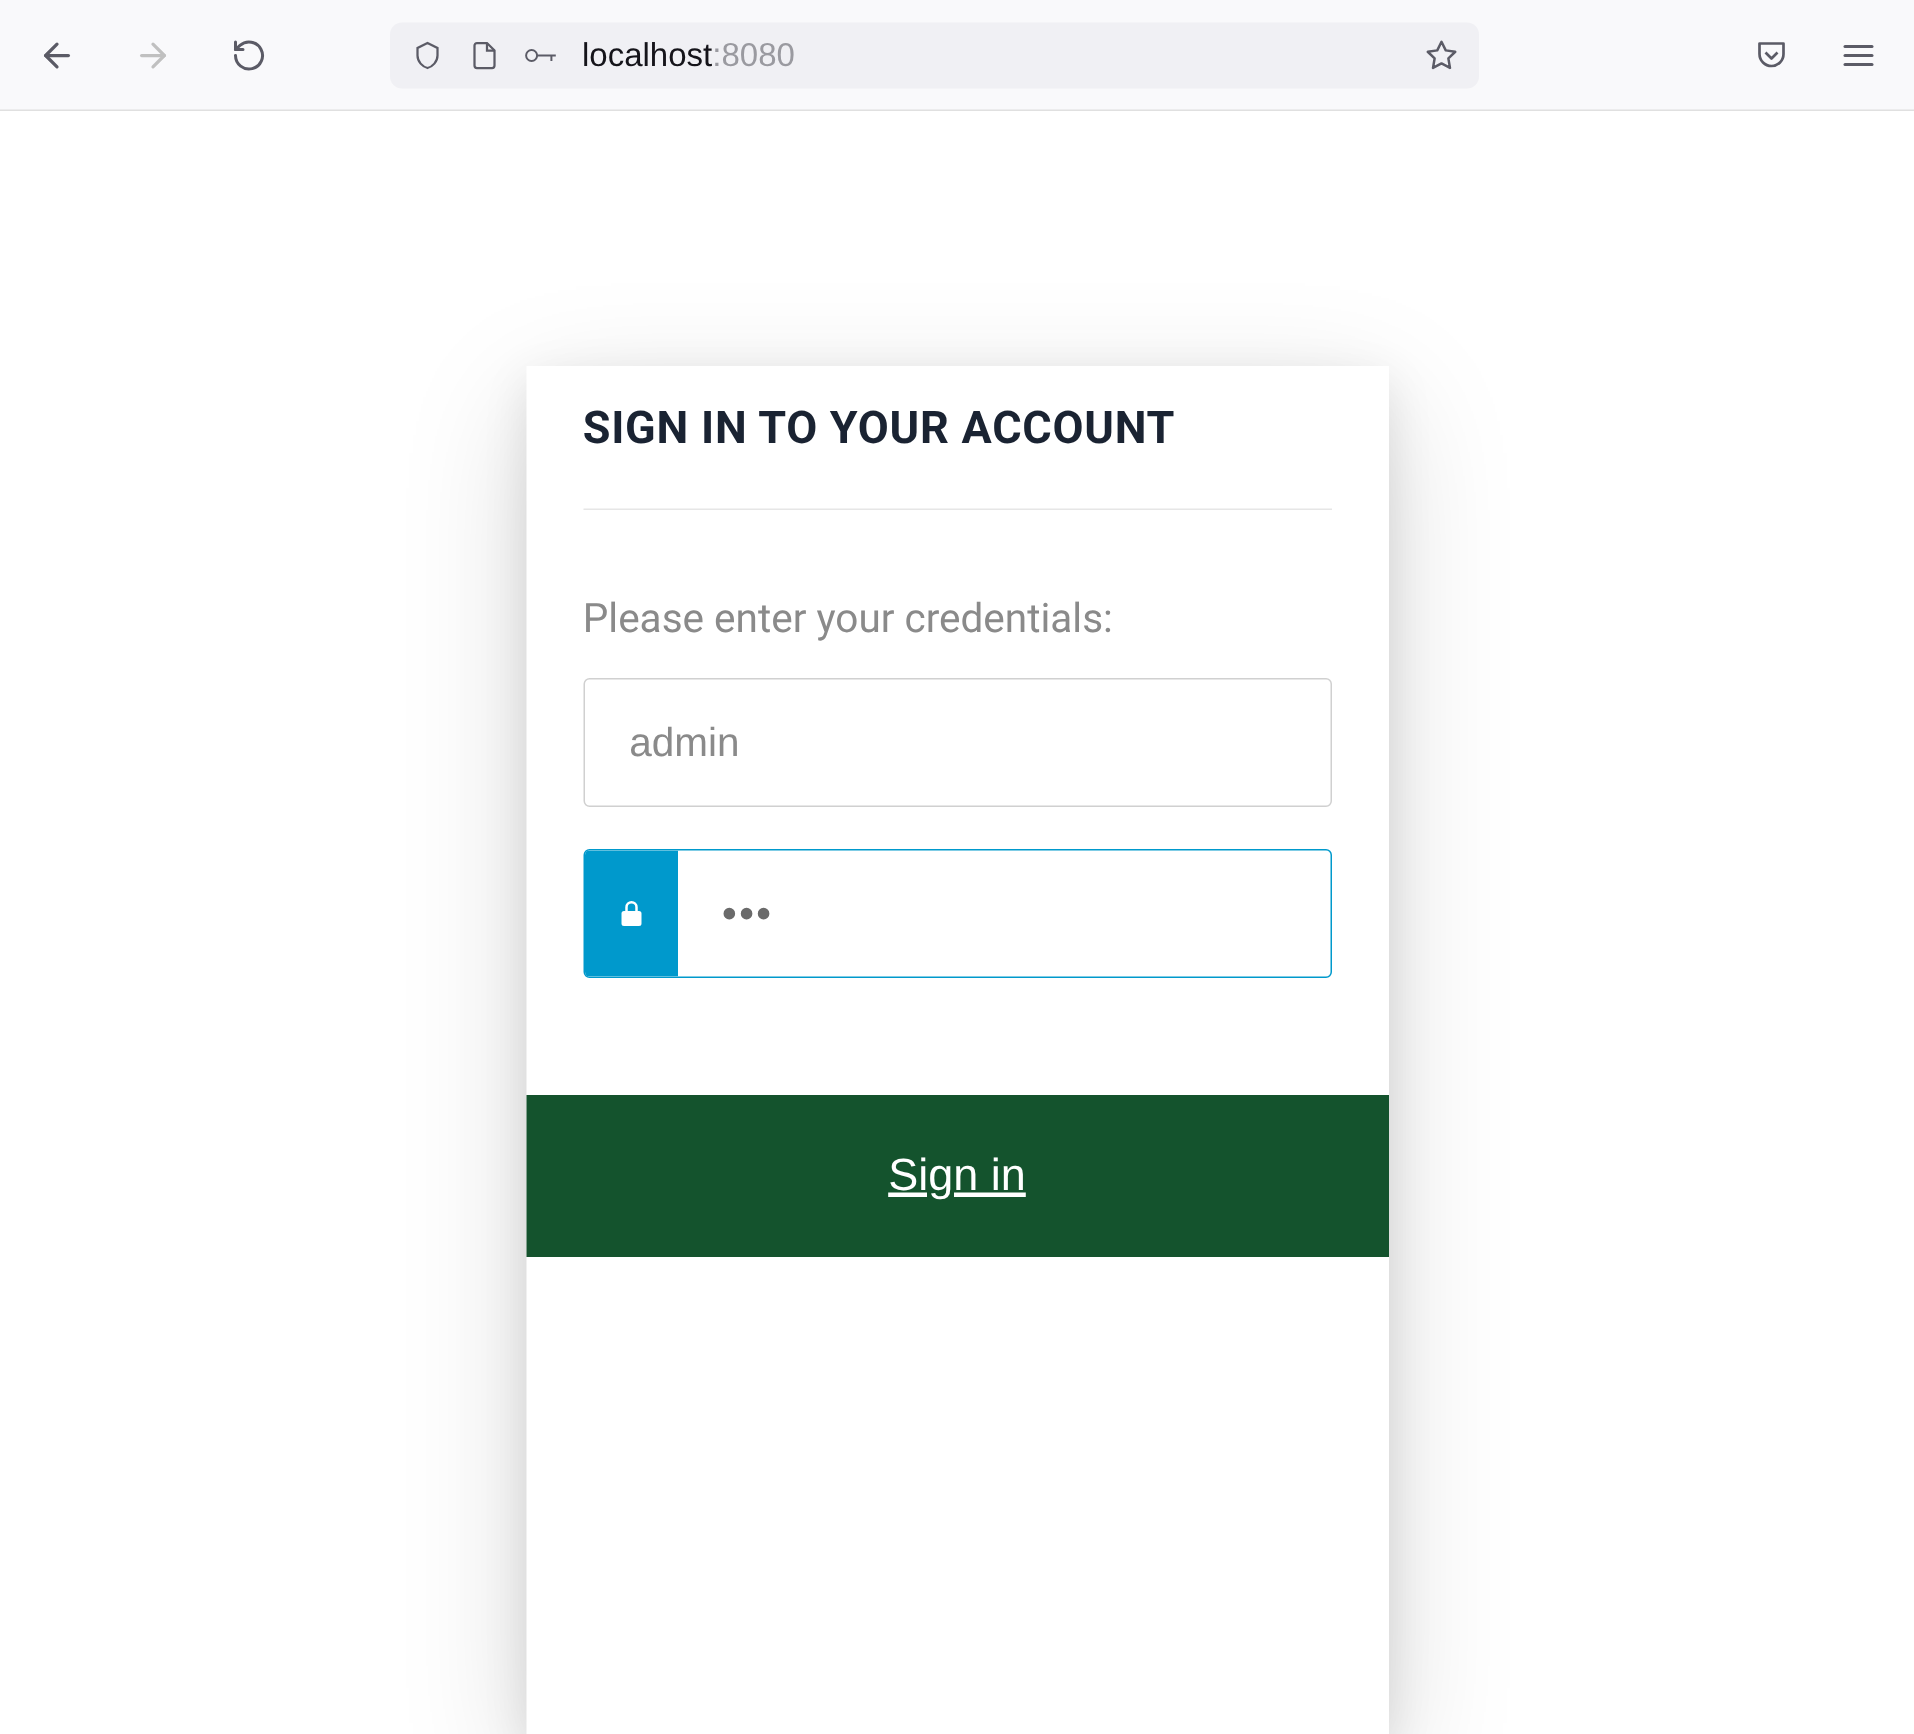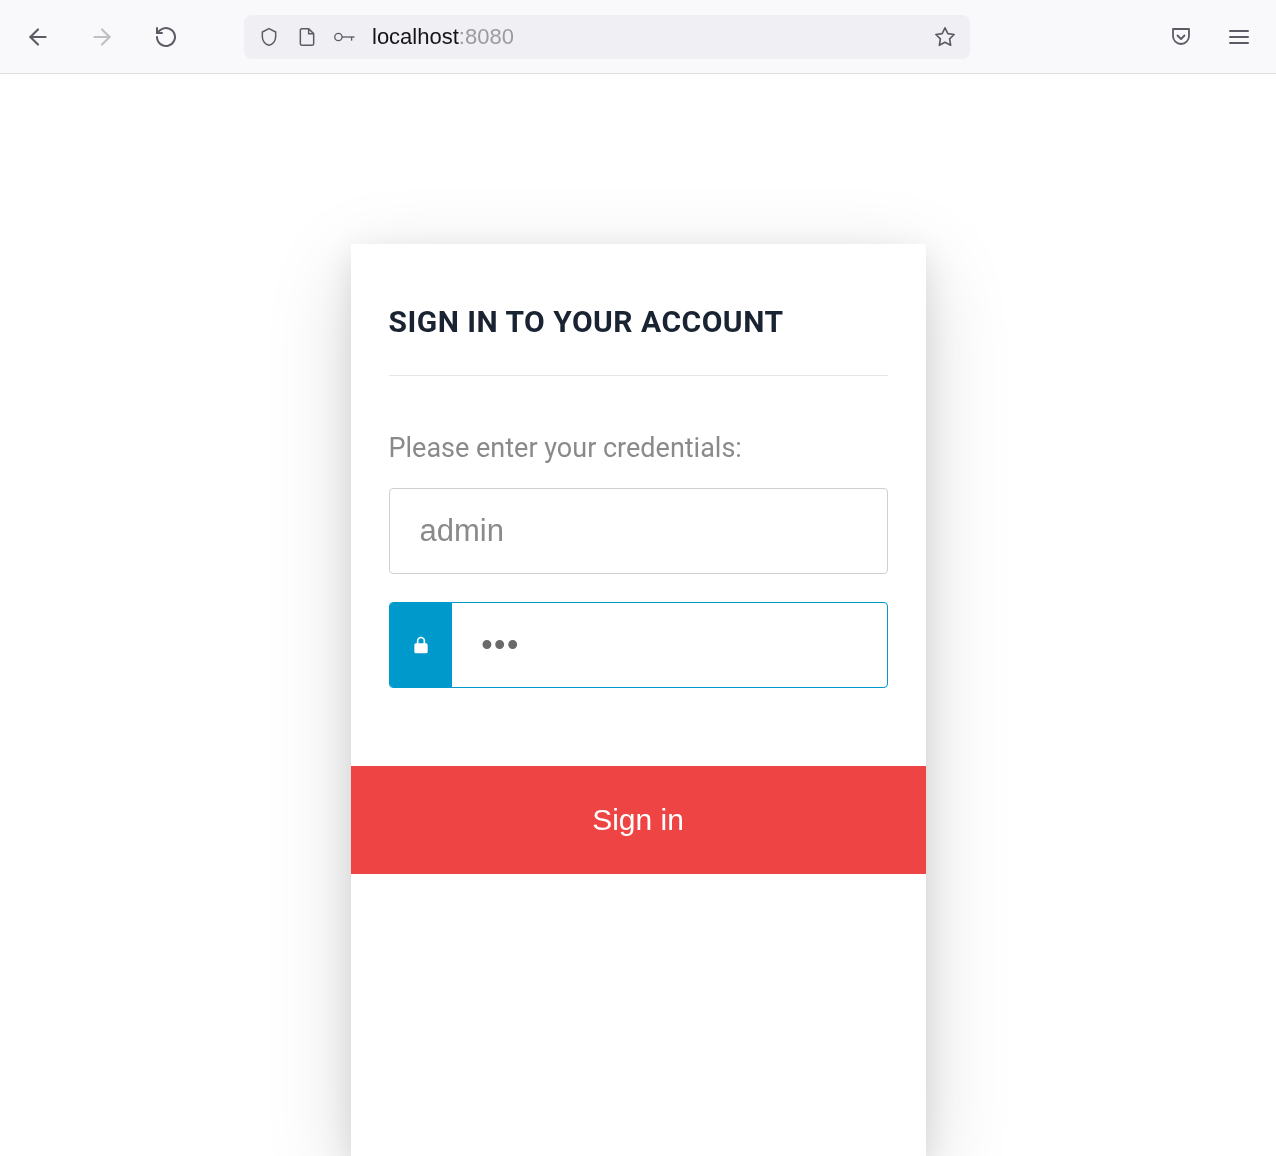--- a/index.html
+++ b/index.html
@@ -11,21 +11,21 @@
       overflow: hidden;
     }
     
     .browser-chrome {
       height: 74px;
       background: #f9f9fb;
       border-bottom: 1px solid #e0e0e0;
       display: flex;
       align-items: center;
       padding: 0 24px;
-      gap: 24px;
+      gap: 40px;
     }
     .nav-buttons {
       display: flex;
       align-items: center;
       gap: 36px;
     }
     .nav-icon {
       width: 28px;
       height: 28px;
       display: flex;
@@ -85,21 +85,21 @@
       display: flex;
       justify-content: center;
       padding-top: 170px;
     }
     .login-card {
       width: 575px;
       background: #ffffff;
       box-shadow: 0 25px 80px rgba(0,0,0,0.15), 0 10px 30px rgba(0,0,0,0.1);
     }
     .card-body {
-      padding: 60px 38px 50px 38px;
+      padding: 24px 38px 50px 38px;
     }
     .card-title {
       font-size: 30px;
       font-weight: 700;
       color: #1a2332;
       letter-spacing: 0.5px;
       margin-bottom: 36px;
     }
     .divider {
       height: 1px;
@@ -130,37 +130,38 @@
       height: 100%;
       background: #0099cc;
       display: flex;
       align-items: center;
       justify-content: center;
       flex-shrink: 0;
     }
     .input {
       border: none;
       outline: none;
-      font-size: 31px;
+      font-size: 27px;
       padding: 0 30px;
       width: 100%;
       height: 100%;
       color: #8a8a8a;
       background: transparent;
     }
     .input::placeholder { color: #9a9a9a; }
     .sign-in-btn {
       width: 100%;
       height: 108px;
-      background: #ef4444;
+      background: #14532d;
       color: #ffffff;
       font-size: 30px;
       border: none;
       cursor: pointer;
       font-weight: 400;
+      text-decoration: underline;
     }
     .star-icon-right { margin-left: auto; }
   </style>
 </head>
 <body>
 
 <div class="browser-chrome">
   <div class="nav-buttons">
     <div class="nav-icon">
       <svg width="26" height="26" viewBox="0 0 24 24" fill="none" stroke="currentColor" stroke-width="2" stroke-linecap="round" stroke-linejoin="round">

